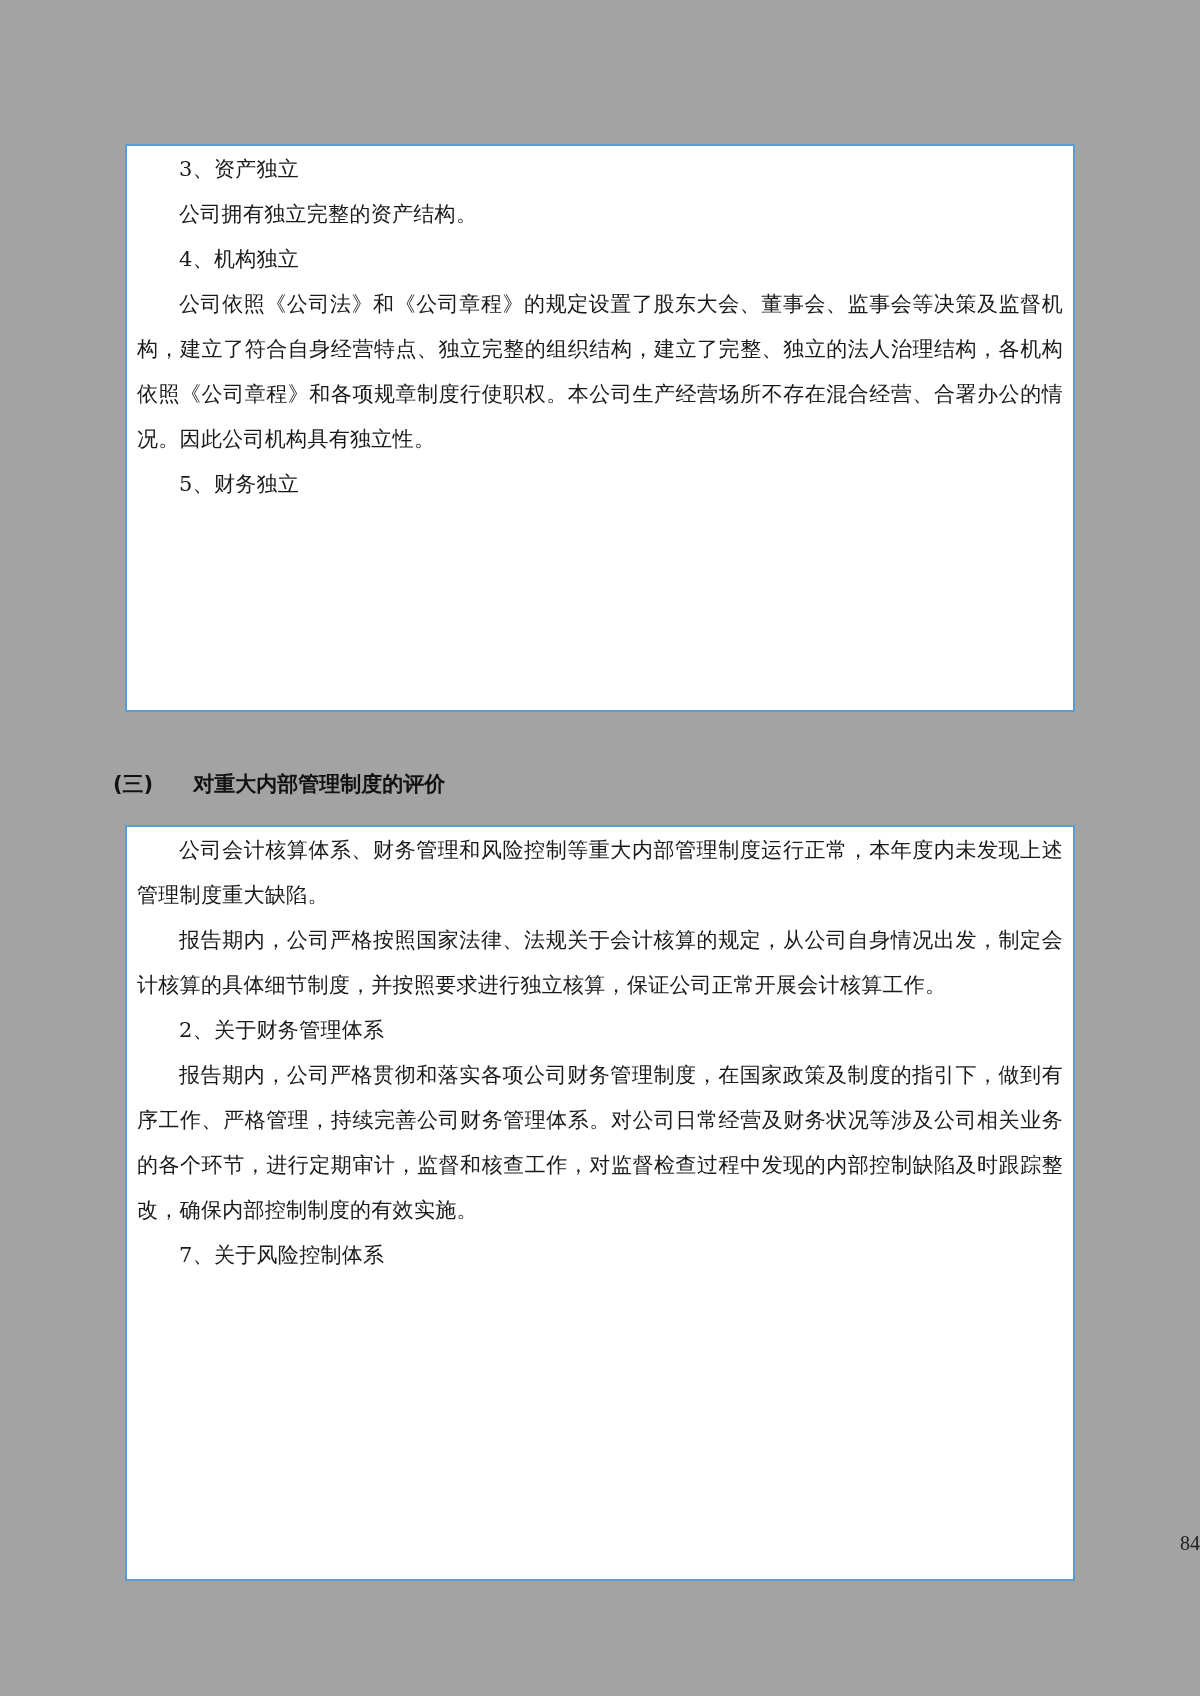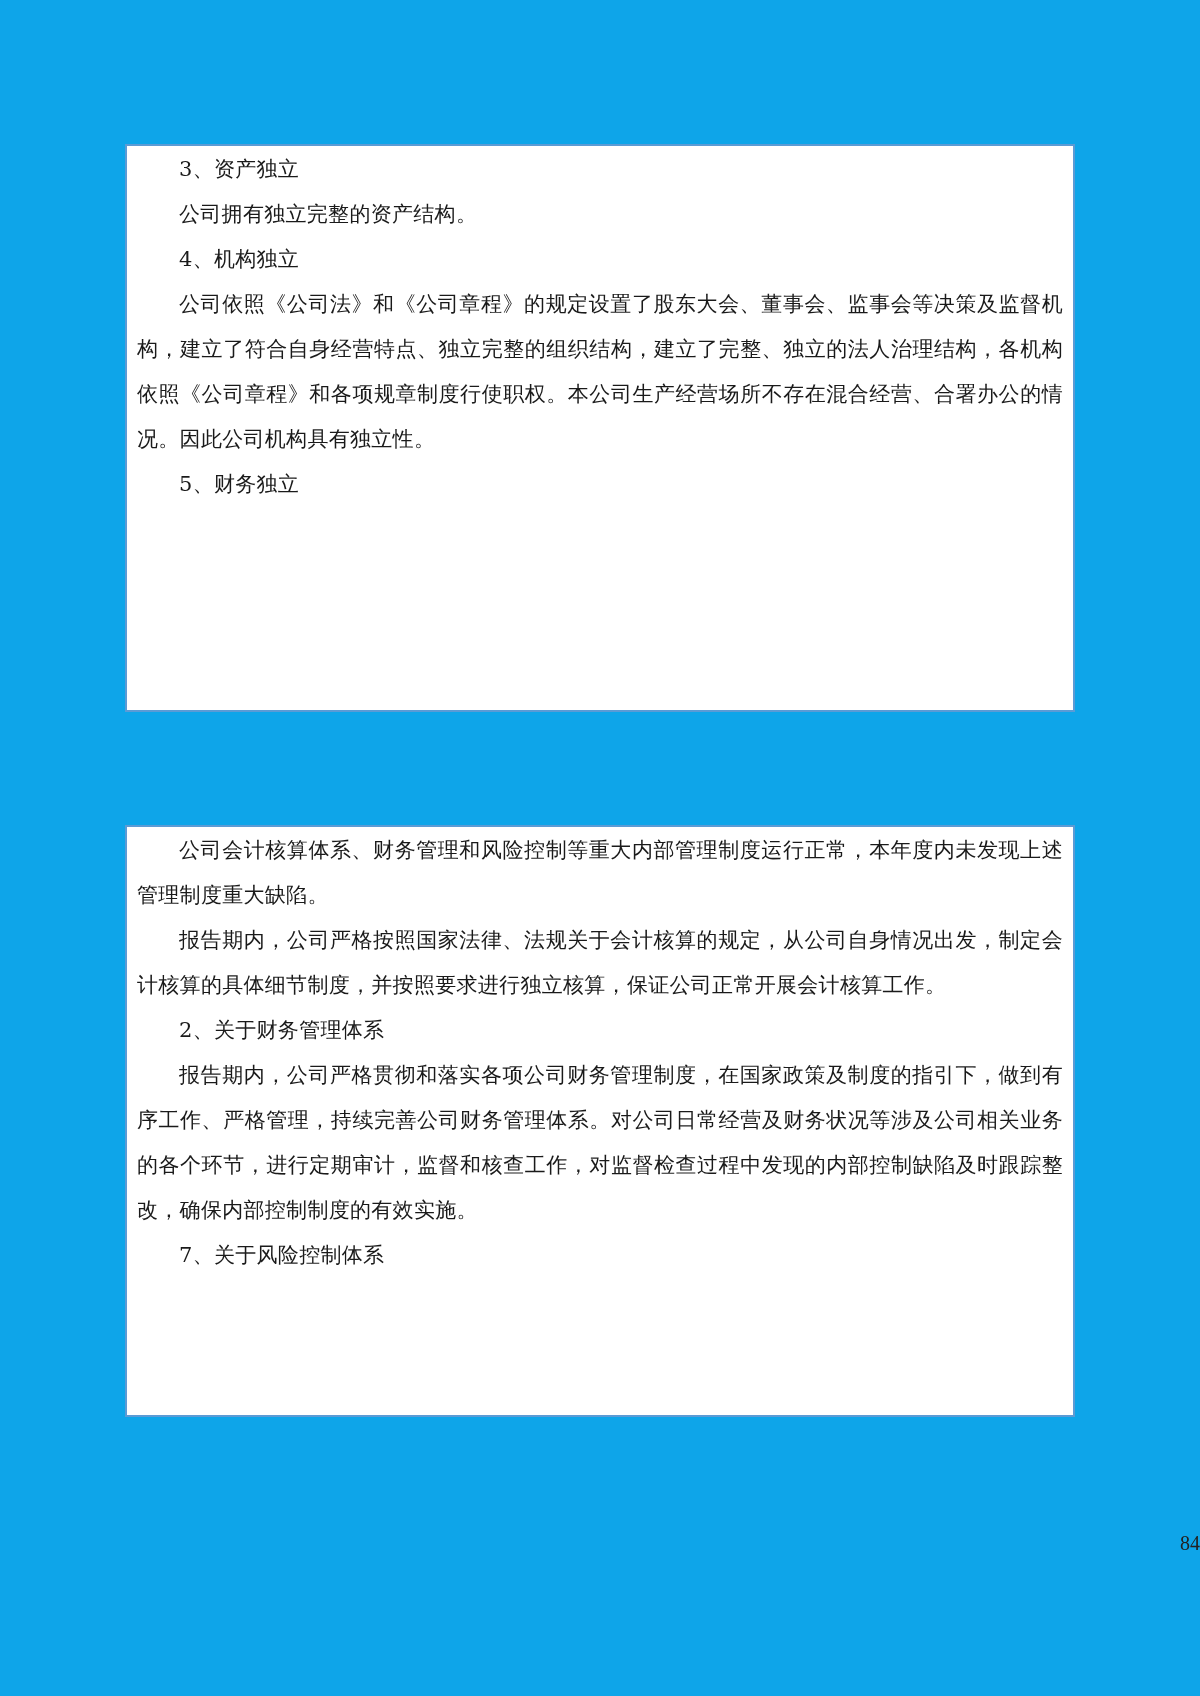--- a/index.html
+++ b/index.html
@@ -4,21 +4,21 @@
 <style>
   html, body {
     margin: 0;
     padding: 0;
     background: #ffffff;
   }
   .page {
     position: relative;
     width: 1200px;
     height: 1696px;
-    background: #0ea5e9;
+    background: #a3a3a3;
     overflow: hidden;
     font-family: "DejaVu Serif", "Liberation Serif", serif;
     color: #1a1a1a;
   }
   .textbox {
     position: absolute;
     left: 125px;
     width: 950px;
     box-sizing: border-box;
     border: 2px solid #5B9BD5;
@@ -32,21 +32,21 @@
   .textbox p {
     margin: 0;
     text-indent: 2em;
   }
   #box-independence {
     top: 144px;
     height: 568px;
   }
   #box-evaluation {
     top: 825px;
-    height: 592px;
+    height: 756px;
   }
   .section-heading {
     position: absolute;
     left: 113px;
     top: 770px;
     font-size: 21px;
     font-weight: bold;
     color: #111111;
     font-family: "DejaVu Sans", "Liberation Sans", sans-serif;
     white-space: nowrap;
@@ -72,20 +72,23 @@
 <div class="page">
 
   <div class="textbox" id="box-independence">
     <p>3、资产独立</p>
     <p>公司拥有独立完整的资产结构。</p>
     <p>4、机构独立</p>
     <p>公司依照《公司法》和《公司章程》的规定设置了股东大会、董事会、监事会等决策及监督机构，建立了符合自身经营特点、独立完整的组织结构，建立了完整、独立的法人治理结构，各机构依照《公司章程》和各项规章制度行使职权。本公司生产经营场所不存在混合经营、合署办公的情况。因此公司机构具有独立性。</p>
     <p>5、财务独立</p>
   </div>
 
+  <div class="section-heading">
+    <span class="heading-num">(三)</span><span>对重大内部管理制度的评价</span>
+  </div>
 
   <div class="textbox" id="box-evaluation">
     <p>公司会计核算体系、财务管理和风险控制等重大内部管理制度运行正常，本年度内未发现上述管理制度重大缺陷。</p>
     <p>报告期内，公司严格按照国家法律、法规关于会计核算的规定，从公司自身情况出发，制定会计核算的具体细节制度，并按照要求进行独立核算，保证公司正常开展会计核算工作。</p>
     <p>2、关于财务管理体系</p>
     <p>报告期内，公司严格贯彻和落实各项公司财务管理制度，在国家政策及制度的指引下，做到有序工作、严格管理，持续完善公司财务管理体系。对公司日常经营及财务状况等涉及公司相关业务的各个环节，进行定期审计，监督和核查工作，对监督检查过程中发现的内部控制缺陷及时跟踪整改，确保内部控制制度的有效实施。</p>
     <p>7、关于风险控制体系</p>
   </div>
 
   <div class="page-number">84</div>

